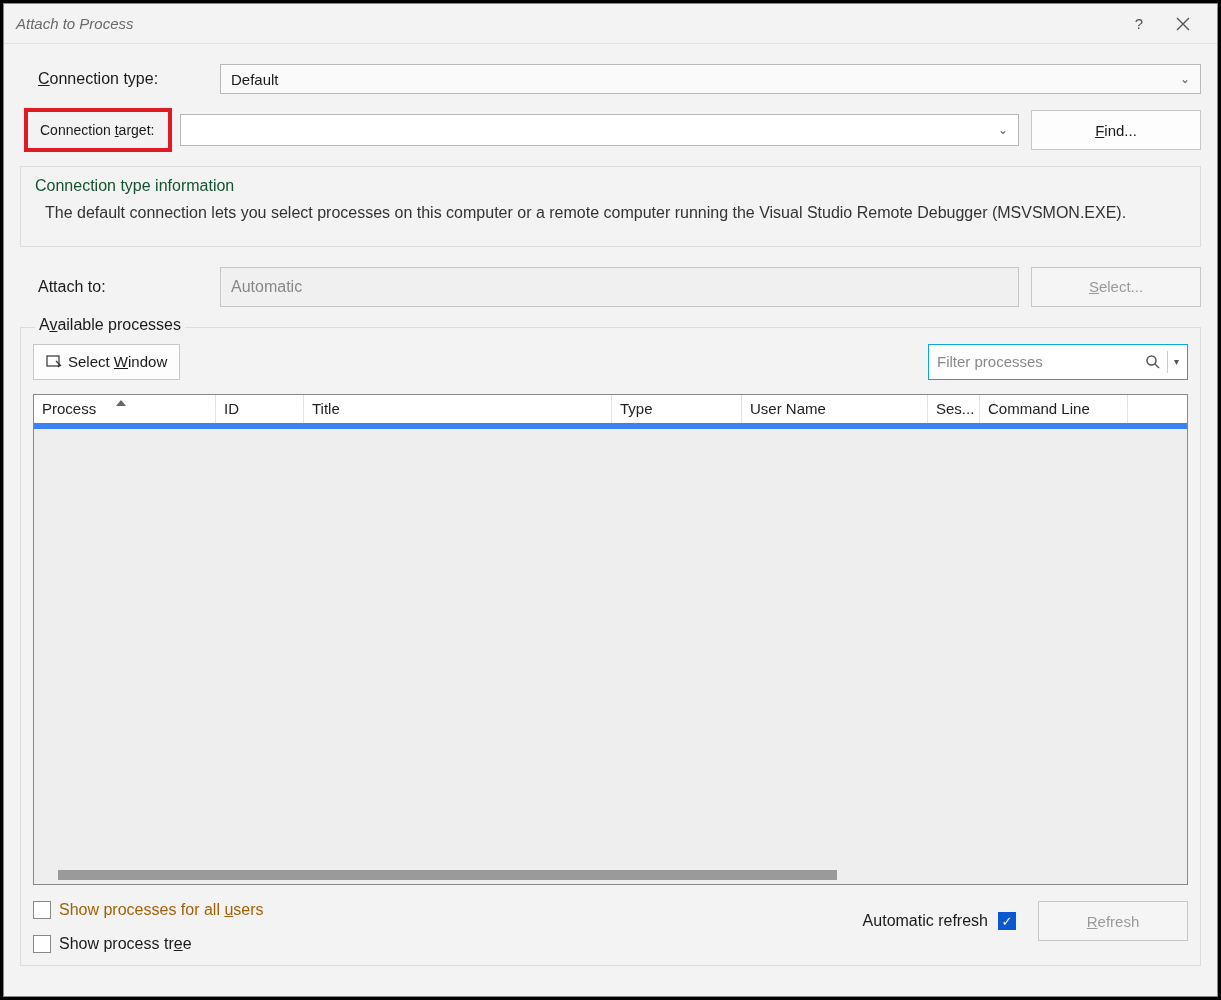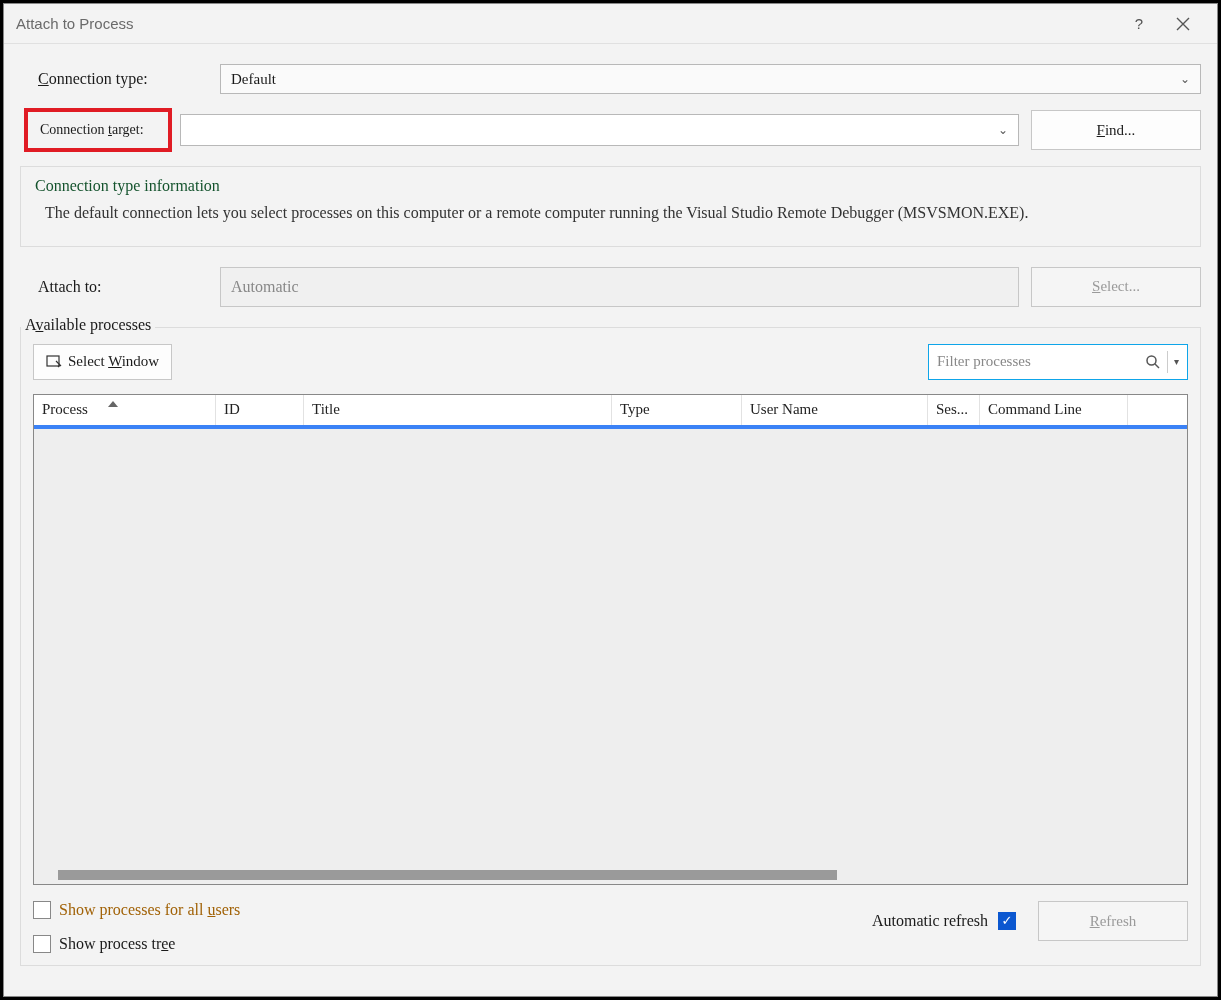--- a/index.html
+++ b/index.html
@@ -24,34 +24,33 @@
   .titlebar {
     height: 40px;
     background: #f3f3f3;
     border-bottom: 1px solid #e0e0e0;
     display: flex;
     align-items: center;
     padding: 0 12px;
     color: #6a6a6a;
     font-size: 15px;
   }
-  .titlebar .title { flex: 1; }
+  .titlebar .title { flex: 1; font-style: italic; }
   .titlebar .tb-btn {
     width: 44px; height: 40px;
     display: flex; align-items: center; justify-content: center;
     color: #525252;
   }
   
   .dialog-body {
     flex: 1;
     background: #f3f3f3;
     padding: 20px 16px 16px 16px;
     display: flex;
     flex-direction: column;
-    font-family: Liberation Serif, serif;
   }
   .row {
     display: flex;
     align-items: center;
     margin-bottom: 14px;
   }
   .label-col {
     width: 200px;
     font-size: 16px;
     color: #1a1a1a;
@@ -124,21 +123,21 @@
     border: 1px solid #dcdcdc;
     padding: 12px;
     flex: 1;
     display: flex;
     flex-direction: column;
     position: relative;
     margin-bottom: 14px;
   }
   .avail-legend {
     position: absolute;
-    top: -12px; left: 0;
+    top: -12px; left: 14px;
     background: #f3f3f3;
     padding: 0 4px;
     font-size: 16px;
   }
   .avail-top {
     display:flex; align-items:center; justify-content:space-between;
     margin-bottom: 14px;
     margin-top: 4px;
   }
   .select-window-btn {
@@ -164,21 +163,21 @@
   .proc-table {
     flex:1;
     border: 1px solid #888;
     background: #f0f0f0;
     display:flex; flex-direction:column;
     min-height: 300px;
   }
   .thead {
     display:flex;
     background:#fff;
-    border-bottom:4px solid #3b82f6;
+    border-bottom:6px solid #3b82f6;
     height:34px;
   }
   .th {
     border-right:1px solid #e2e2e2;
     padding: 6px 8px;
     font-size:15px;
     color:#222;
     display:flex; align-items:center;
     overflow:hidden; white-space:nowrap; text-overflow:ellipsis;
   }

